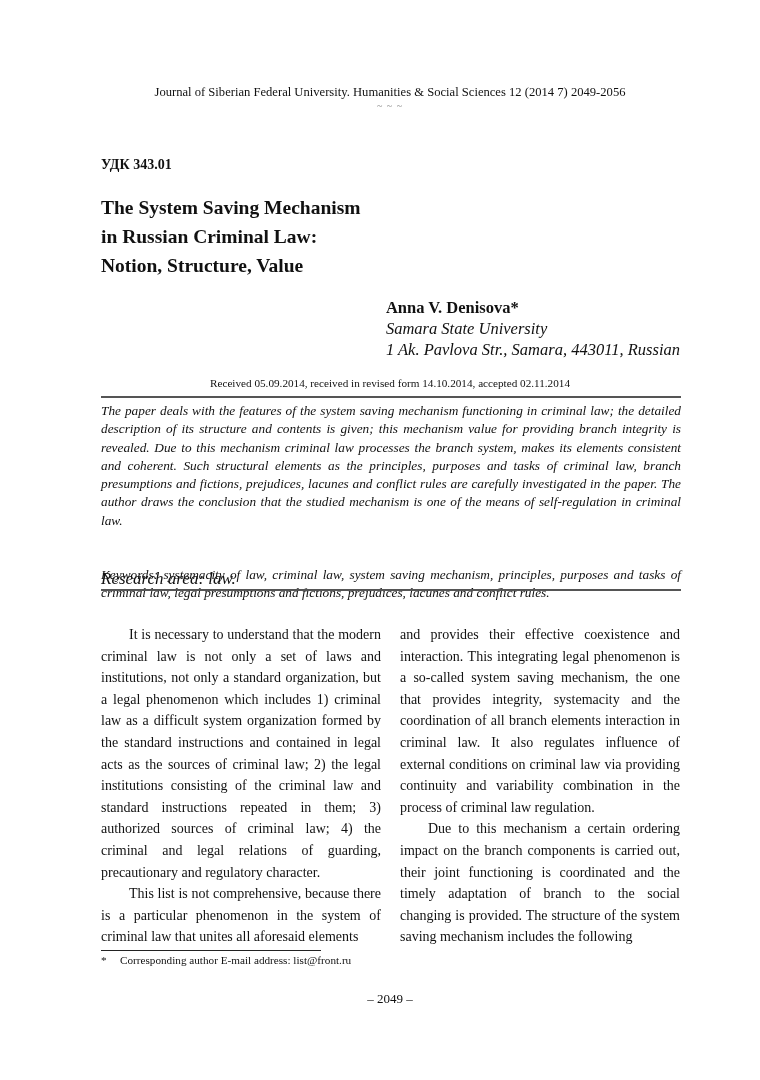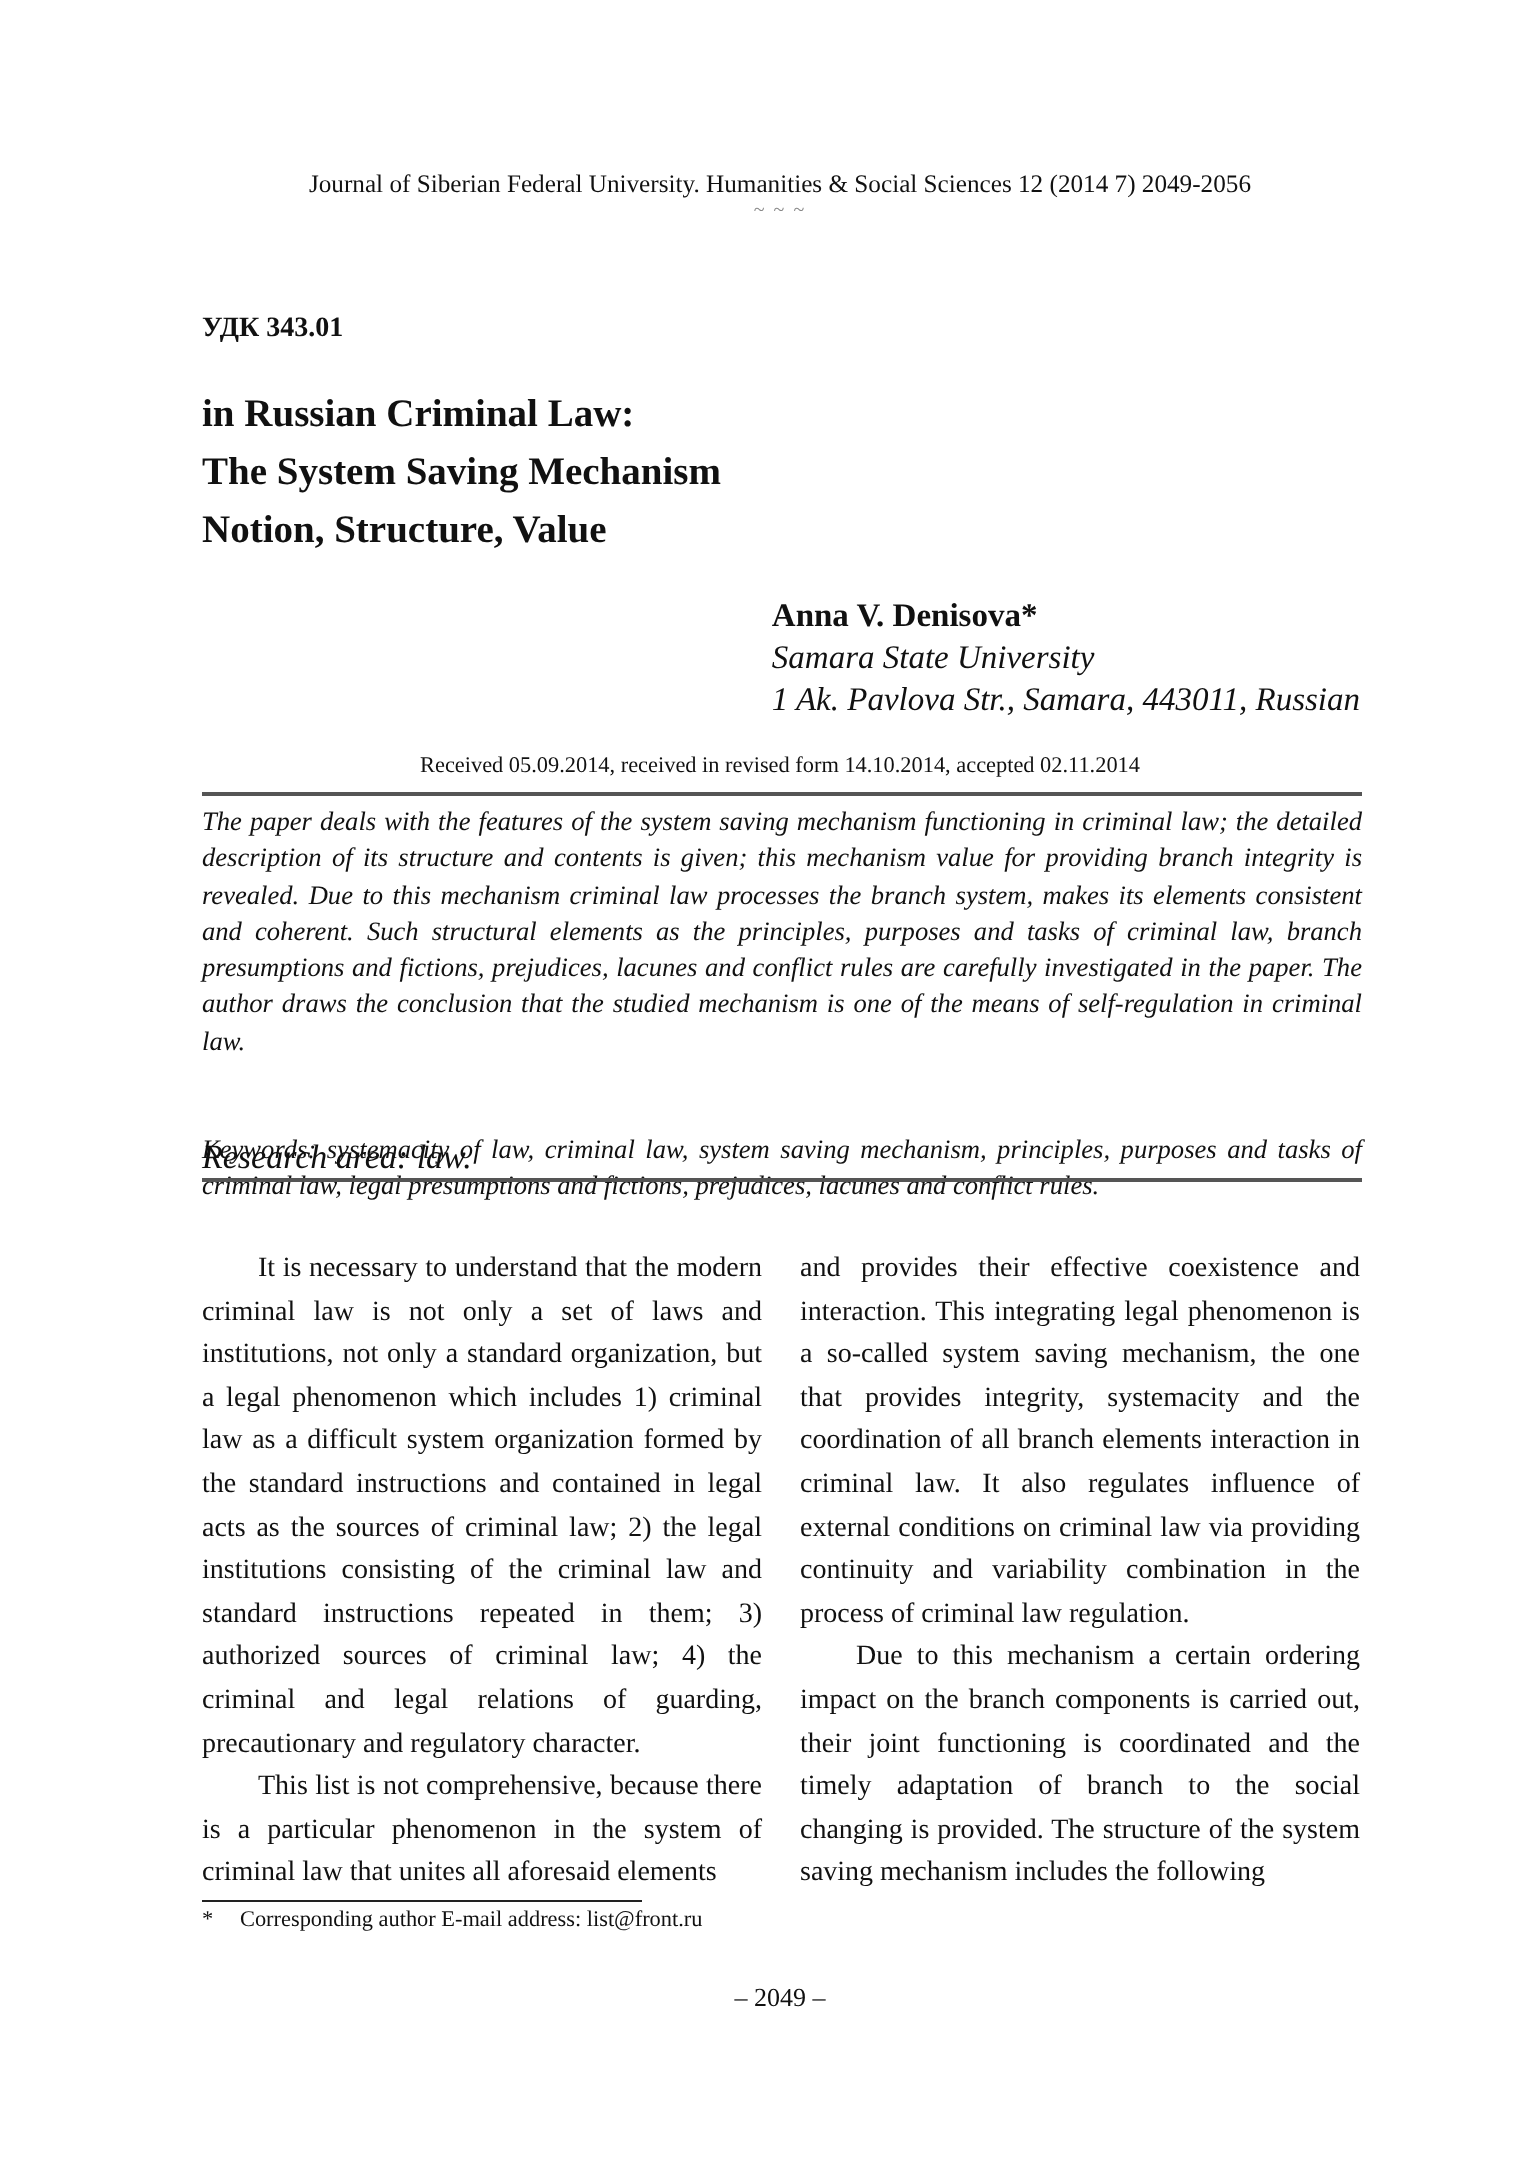--- a/index.html
+++ b/index.html
@@ -33,22 +33,22 @@
   </style>
 </head>
 <body>
 
 <div class="abs journal">Journal of  Siberian Federal University.  Humanities &amp; Social Sciences 12 (2014 7) 2049-2056</div>
 <div class="abs tilde">~ ~ ~</div>
 
 <div class="abs udk">УДК 343.01</div>
 
 <div class="abs title">
+  <div>The System Saving Mechanism</div>
   <div>in Russian Criminal Law:</div>
-  <div>The System Saving Mechanism</div>
   <div>Notion, Structure, Value</div>
 </div>
 
 <div class="abs author">
   <div class="name">Anna V. Denisova*</div>
   <div class="aff">Samara State University</div>
   <div class="aff">1 Ak. Pavlova Str., Samara, 443011, Russian</div>
 </div>
 
 <div class="abs received">Received 05.09.2014, received in revised form 14.10.2014, accepted 02.11.2014</div>

